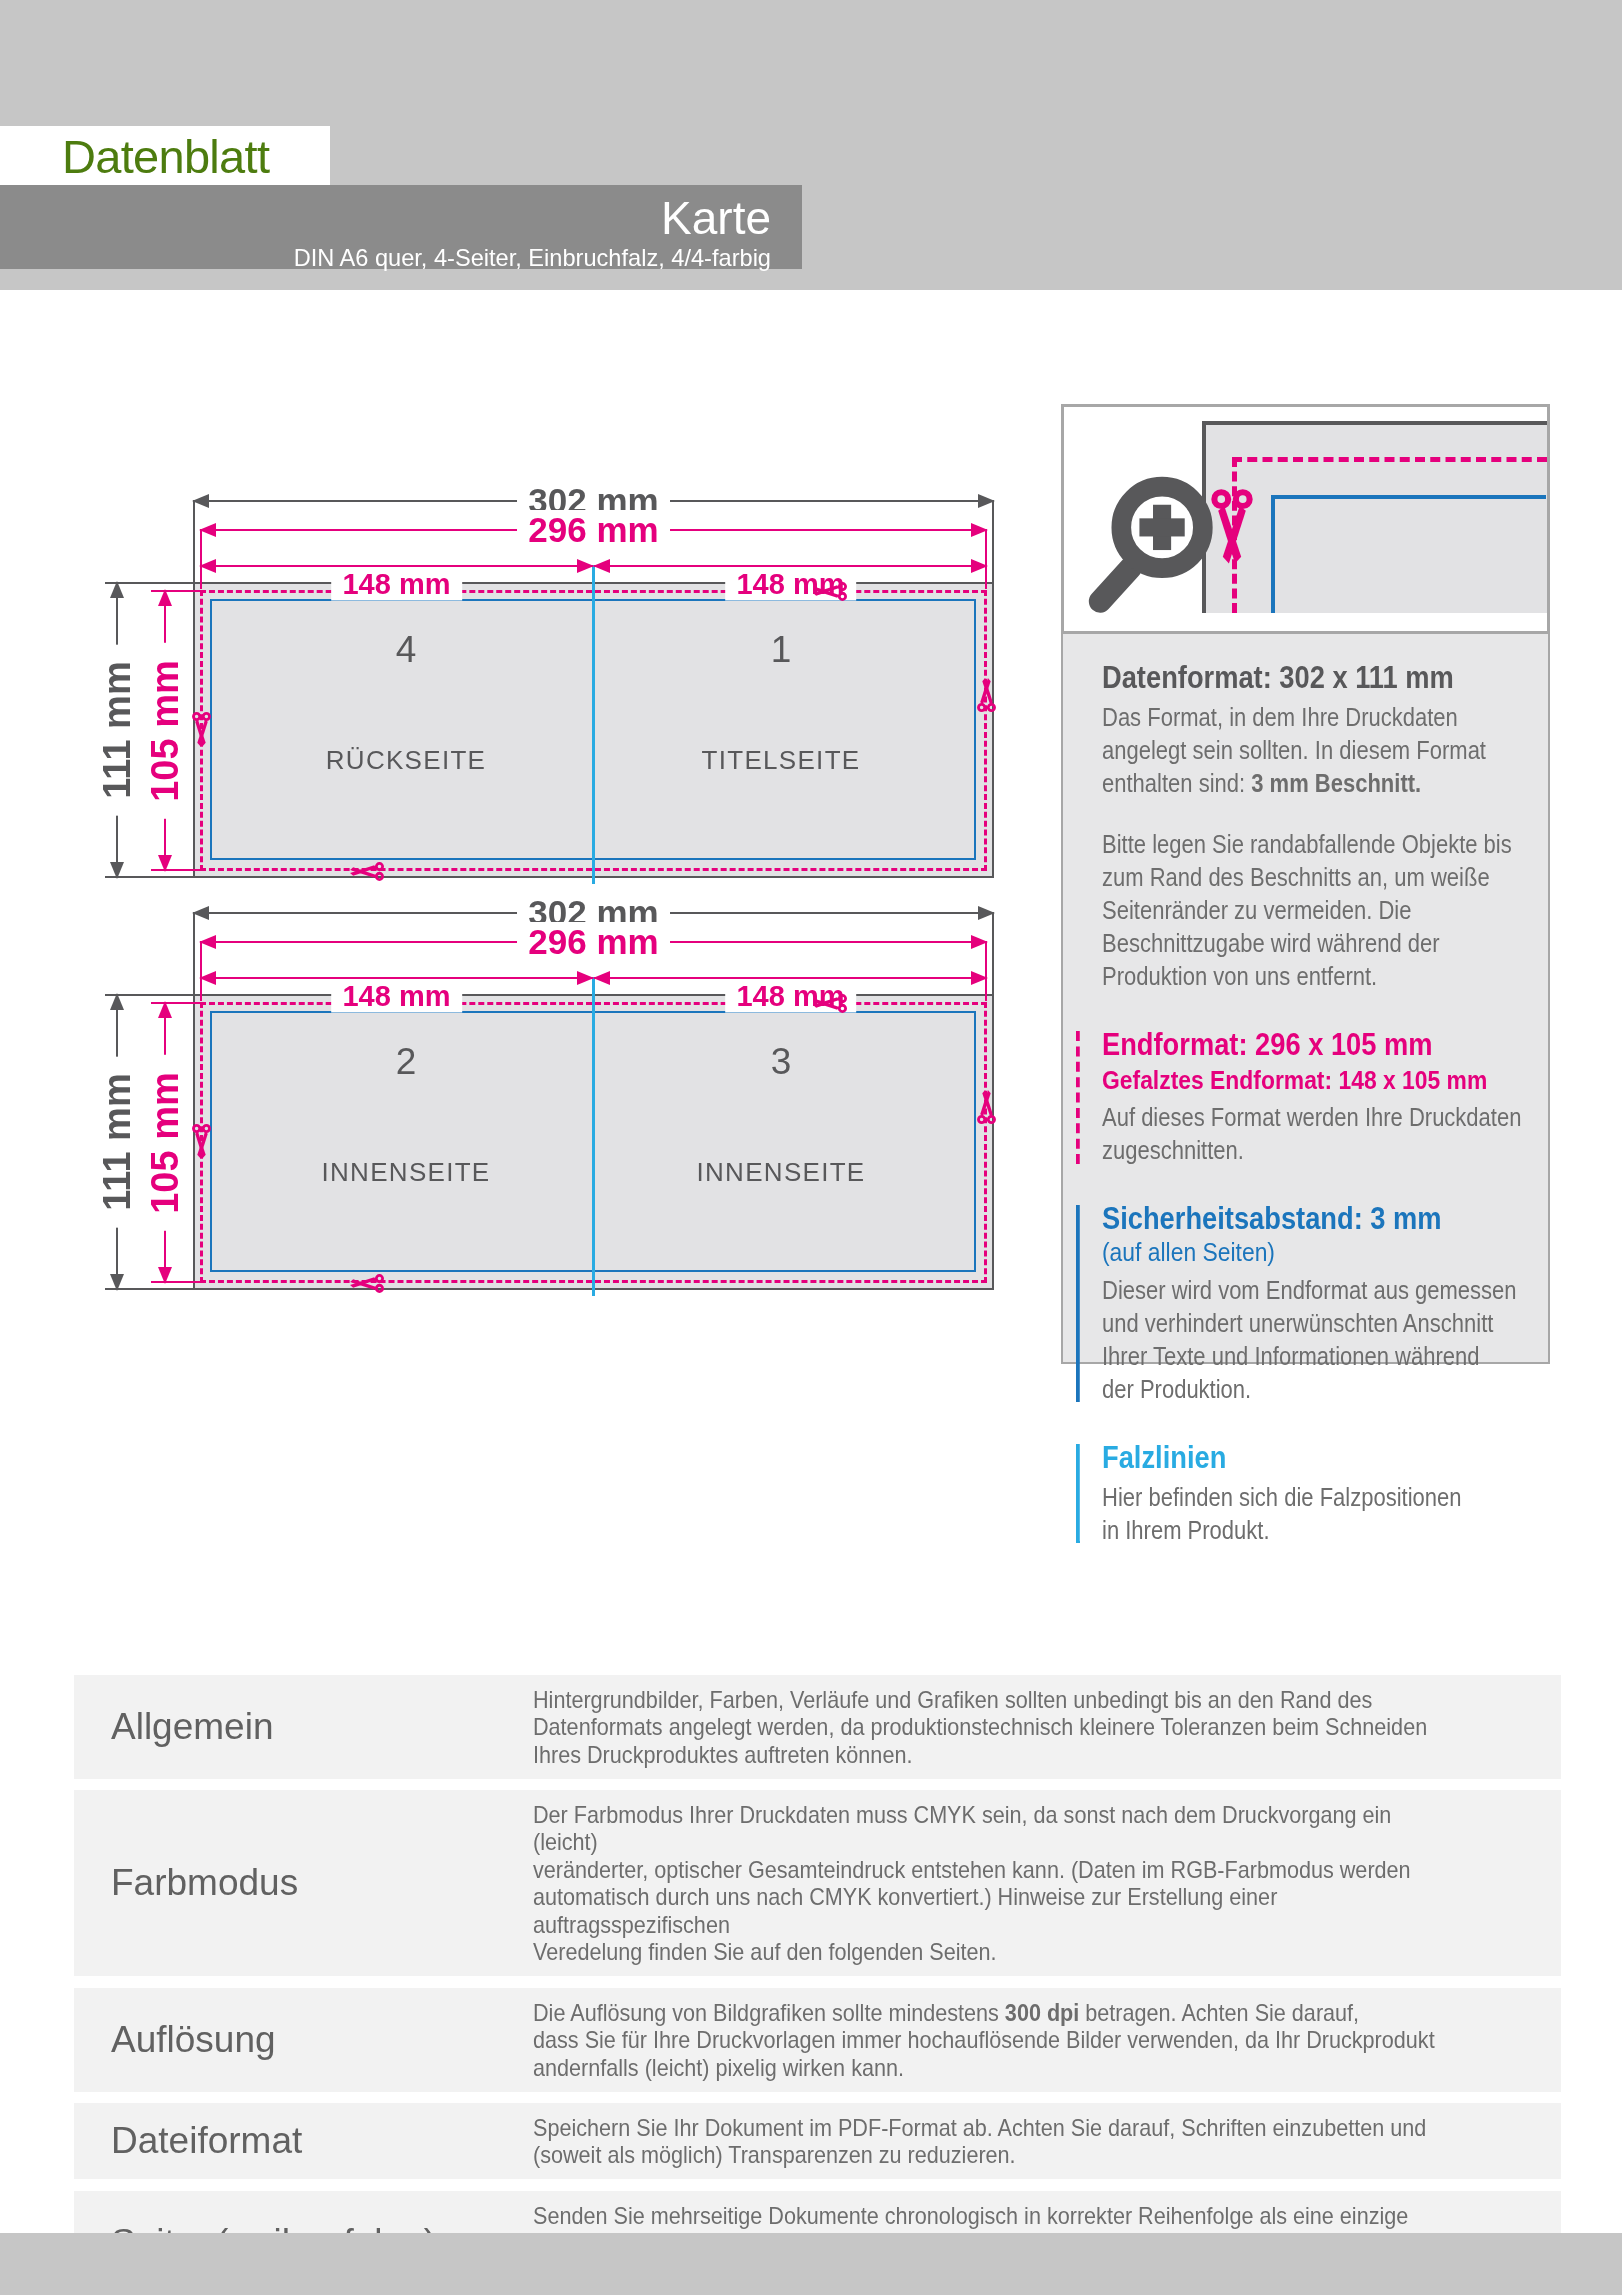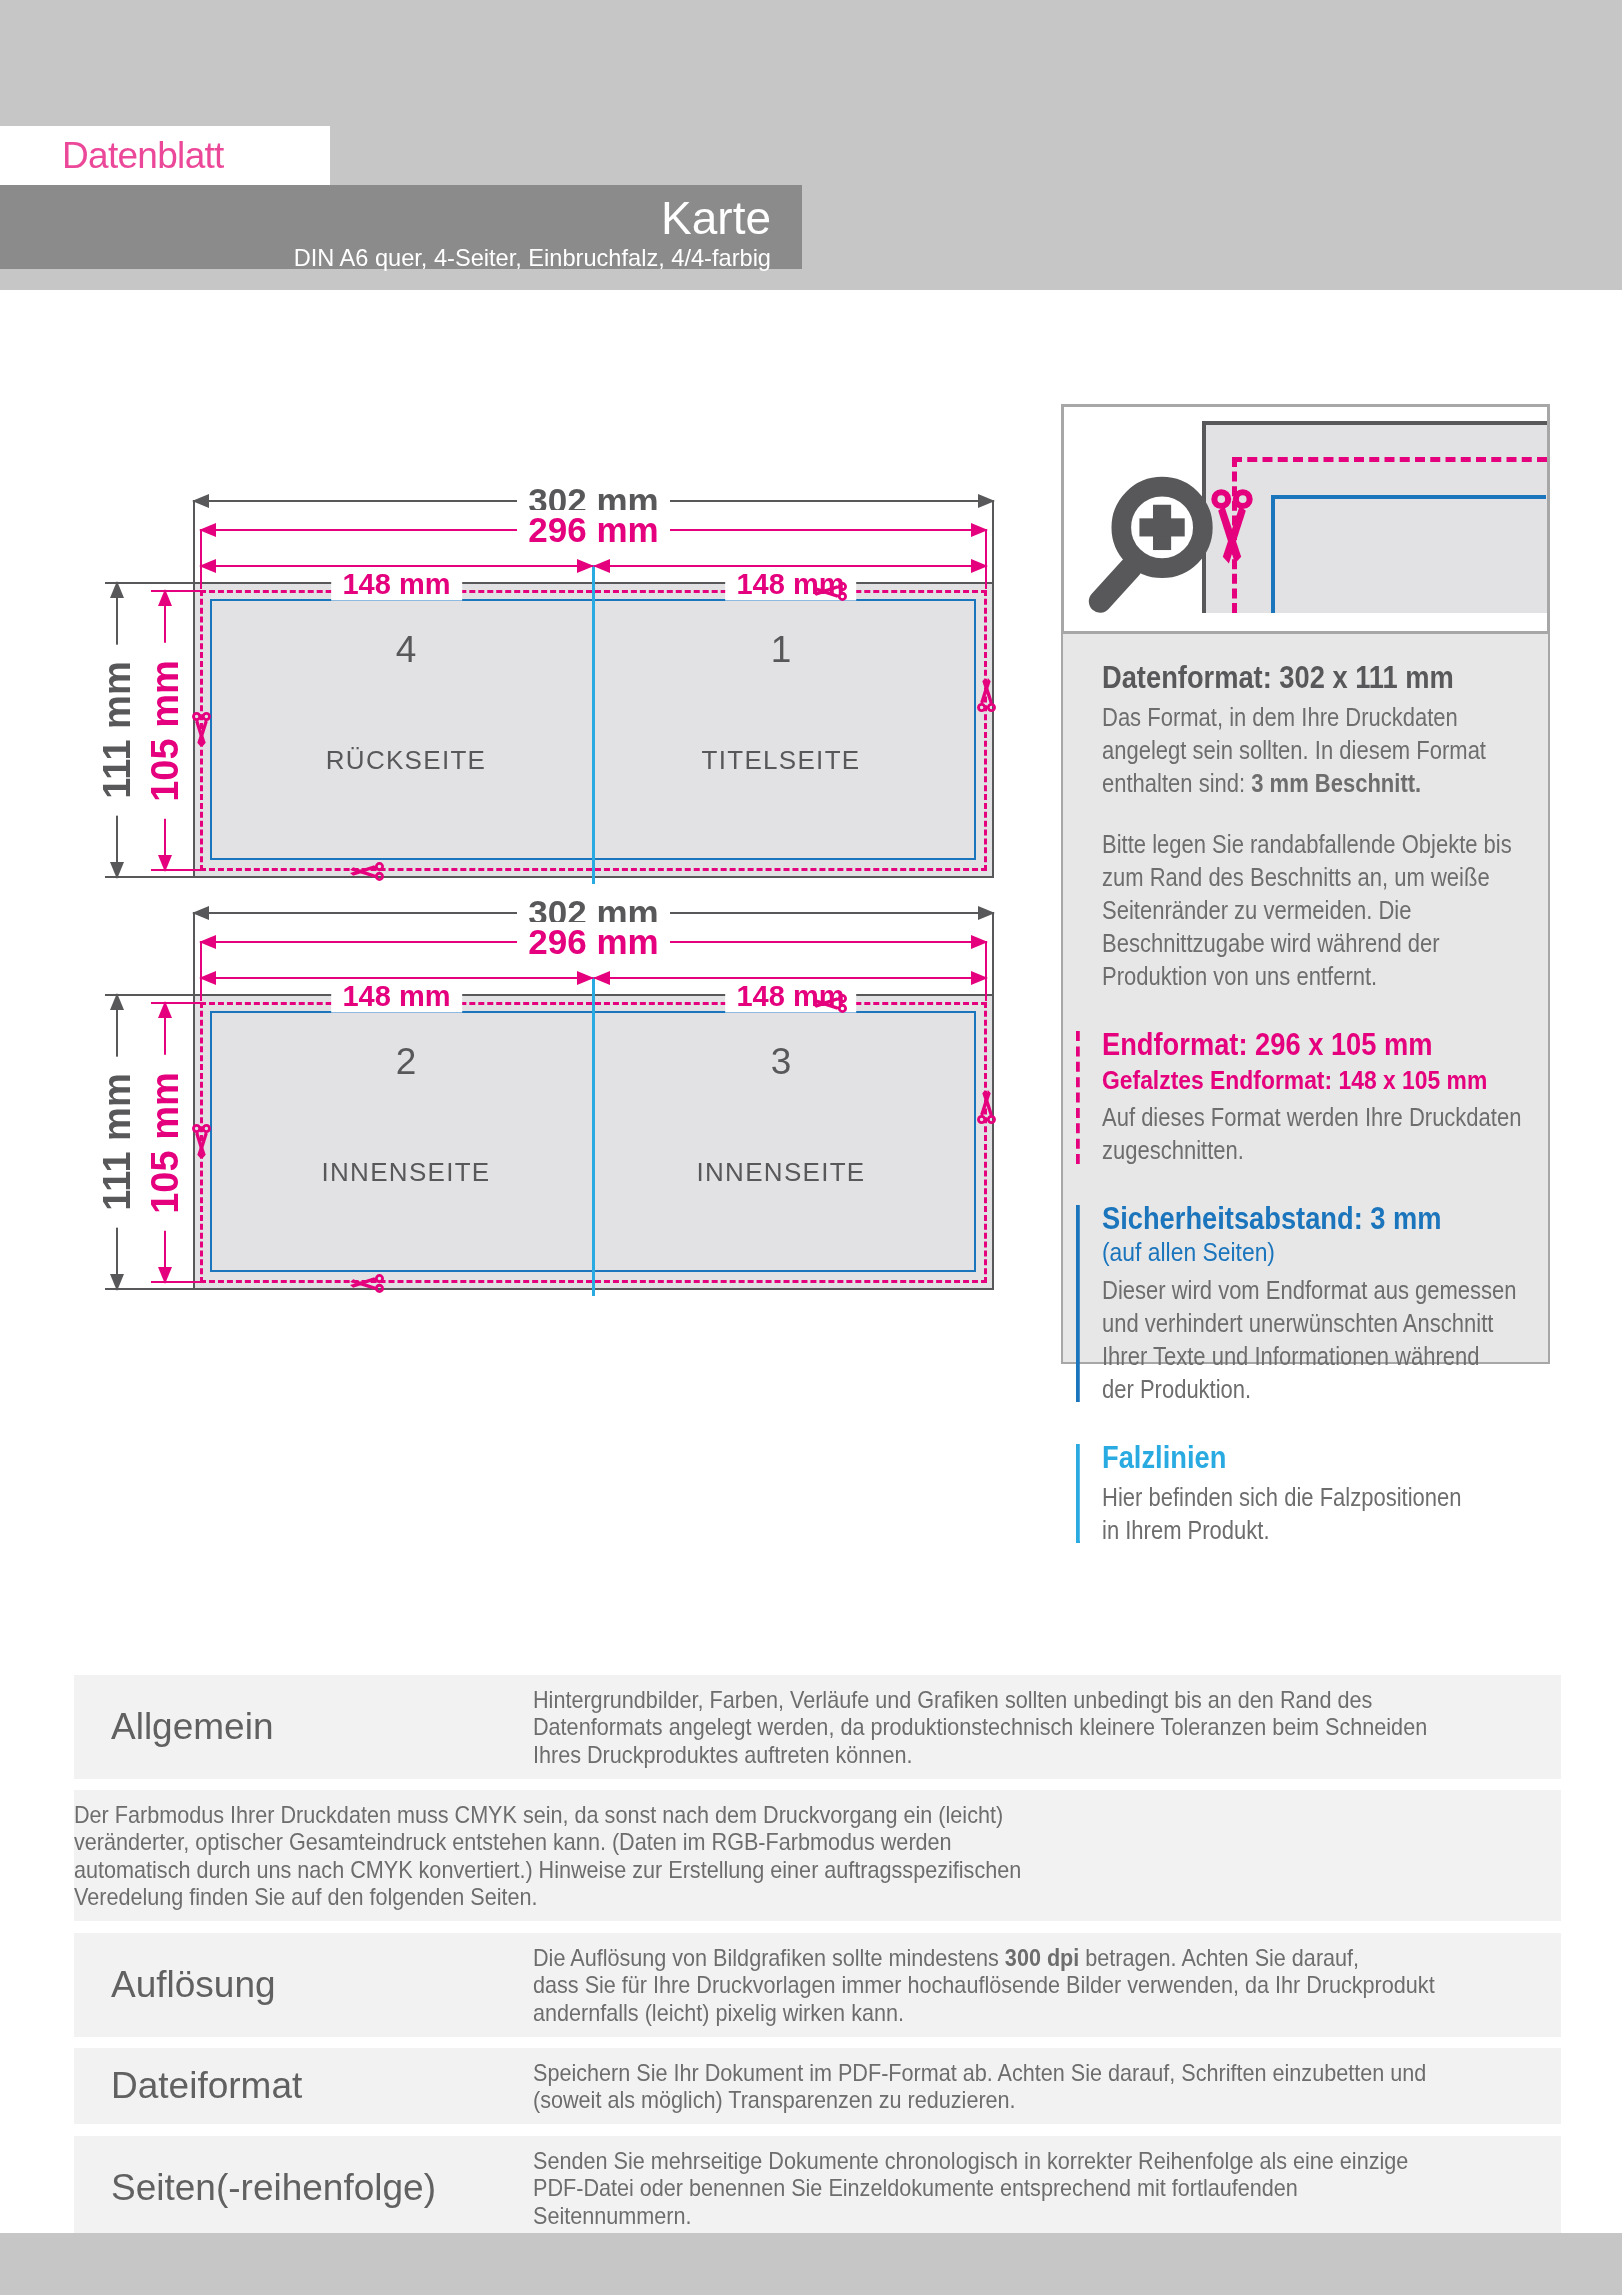--- a/index.html
+++ b/index.html
@@ -4,21 +4,21 @@
 <style>
   html,body { margin:0; padding:0; background:#fff; }
   .page { position:relative; width:1623px; height:2295px; background:#ffffff; overflow:hidden;
           font-family:"Liberation Sans", sans-serif; }
 
   
   .band-top    { position:absolute; left:0; top:0; width:1623px; height:290px; background:#c6c6c6; }
   .band-bottom { position:absolute; left:0; top:2233px; width:1623px; height:63px; background:#c6c6c6; }
   .datenblatt-box { position:absolute; left:0; top:126px; width:330px; height:60px; background:#ffffff;
                     display:flex; align-items:center; box-sizing:border-box; padding-left:62px; }
-  .datenblatt-box span { font-size:37px; color:#ec4899; letter-spacing:-0.7px; }
+  .datenblatt-box span { font-size:47px; color:#4d7c0f; letter-spacing:-0.7px; }
   .header-bar { position:absolute; left:0; top:185px; width:802px; height:84px; background:#8b8b8b;
                 box-sizing:border-box; text-align:right; padding:9.2px 31px 0 0; color:#fff; }
   .header-title { font-size:46px; line-height:48px; }
   .header-subtitle { font-size:23.6px; line-height:29px; margin-top:2px; }
 
   
   .diagram { position:absolute; left:0; width:1086px; height:445px; }
   .sheet { position:absolute; left:193px; top:124px; width:801px; height:296px; background:#e2e2e4;
            border:2.6px solid #58585a; box-sizing:border-box; }
   .bleed { position:absolute; left:200px; top:132px; width:787px; height:281px;
@@ -328,20 +328,21 @@
 
 
   <div class="tips-rows">
     <div class="tip-row">
       <div class="tip-label">Allgemein</div>
       <div class="tip-desc">Hintergrundbilder, Farben, Verläufe und Grafiken sollten unbedingt bis an den Rand des
 Datenformats angelegt werden, da produktionstechnisch kleinere Toleranzen beim Schneiden
 Ihres Druckproduktes auftreten können.</div>
     </div>
     <div class="tip-row">
+      <div class="tip-label">Farbmodus</div>
       <div class="tip-desc">Der Farbmodus Ihrer Druckdaten muss CMYK sein, da sonst nach dem Druckvorgang ein (leicht)
 veränderter, optischer Gesamteindruck entstehen kann. (Daten im RGB-Farbmodus werden
 automatisch durch uns nach CMYK konvertiert.) Hinweise zur Erstellung einer auftragsspezifischen
 Veredelung finden Sie  auf den folgenden Seiten.</div>
     </div>
     <div class="tip-row">
       <div class="tip-label">Auflösung</div>
       <div class="tip-desc"><span>Die Auflösung von Bildgrafiken sollte mindestens </span><span class="pbold">300 dpi</span><span> betragen. Achten Sie darauf,
 dass Sie für Ihre Druckvorlagen immer hochauflösende Bilder verwenden, da Ihr Druckprodukt
 andernfalls (leicht) pixelig wirken kann.</span></div>

